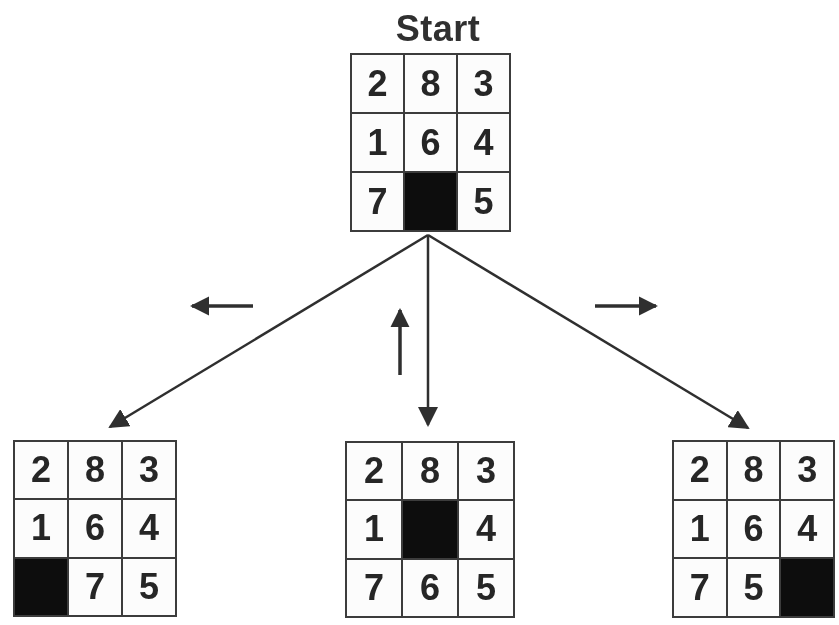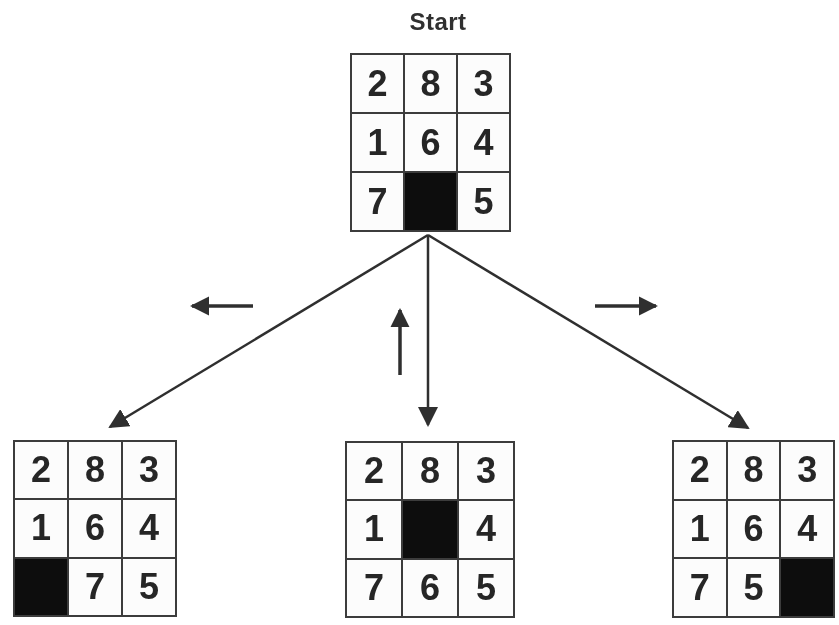--- a/index.html
+++ b/index.html
@@ -15,21 +15,21 @@
     height: 625px;
     background: var(--bg, #ffffff);
     overflow: hidden;
   }
   .start-label {
     position: absolute;
     left: 352px;
     top: 8px;
     width: 172px;
     text-align: center;
-    font-size: 24px;
+    font-size: 36px;
     font-weight: 700;
     letter-spacing: 0.5px;
     color: var(--title, #303030);
     user-select: none;
   }
   .grid {
     position: absolute;
     display: grid;
     grid-template-columns: repeat(3, 1fr);
     grid-template-rows: repeat(3, 1fr);

